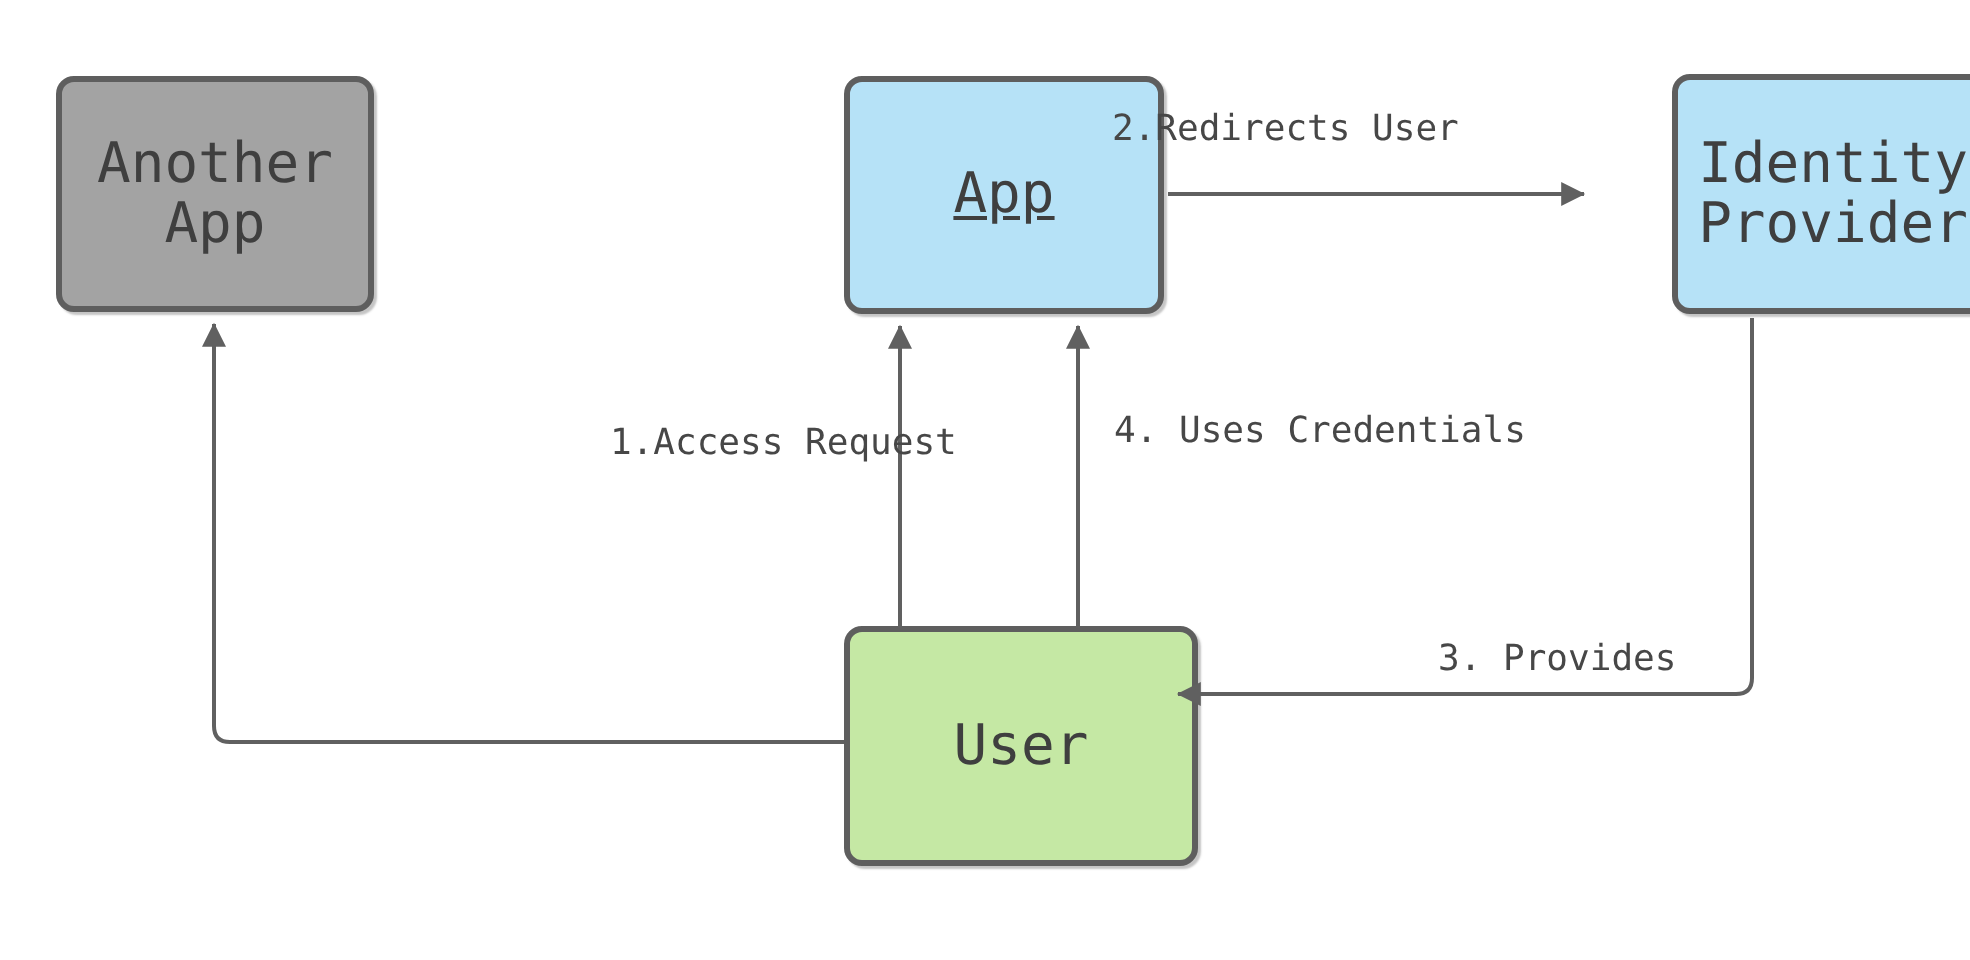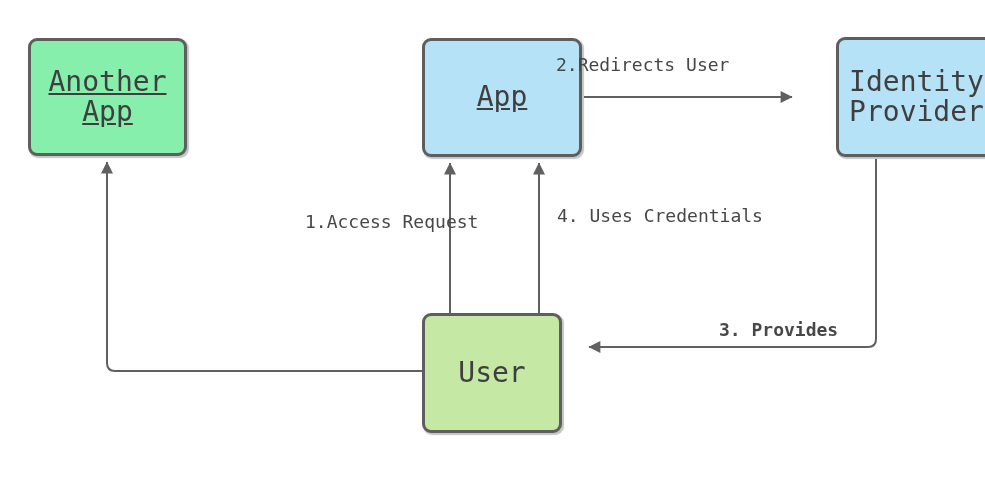--- a/index.html
+++ b/index.html
@@ -22,47 +22,47 @@
     font-size: 28px;
     line-height: 1.08;
     color: #3f3f3f;
     box-shadow: 1.5px 1.5px 1px rgba(90,90,90,0.35);
     background: #b6e2f7;
   }
   .node.green { background: #c5e8a4; }
   #node-another-app       { left: 28px;  top: 38px;  width: 159px; height: 118px; }
   #node-app               { left: 422px; top: 38px;  width: 160px; height: 119px; text-decoration: underline; }
   #node-identity-provider { left: 836px; top: 37px;  width: 161px; height: 120px; }
-  #node-user              { left: 422px; top: 313px; width: 140px; height: 120px; }
+  #node-user              { left: 422px; top: 313px; width: 177px; height: 120px; }
   .node-label { padding: 0 4px; }
   #connector-svg {
     position: absolute; left: 0; top: 0;
     width: 985px; height: 480px;
     pointer-events: none;
   }
   .edge-label {
     position: absolute;
     font-size: 18px;
     line-height: 1.06;
     color: #474747;
     white-space: pre;
   }
   #label-access-request      { left: 257px; top: 212px; margin-left: 48px; }
   #label-redirects-user      { left: 556px; top: 55px;  }
   #label-provides-credentials{ left: 719px; top: 282px; line-height: 19px; }
   #label-uses-credentials    { left: 557px; top: 206px; }
   #label-reuses-credentials  { left: 134px; top: 333px; }
-  .edge-label span { display: block; font-weight: bold; }
+  .edge-label span { display: block; }
 </style>
 </head>
 <body>
 
 <div id="canvas">
 
-  <div class="node" id="node-another-app" style="background: #86efac; text-decoration: underline;">
+  <div class="node" id="node-another-app" style="background: #a3a3a3;">
     <span class="node-label">Another App</span>
   </div>
 
   <div class="node" id="node-app" style="background: rgb(182, 226, 247);">
     <span class="node-label">App</span>
   </div>
 
   <div class="node" id="node-identity-provider" style="background: rgb(182, 226, 247);">
     <span class="node-label">Identity Provider</span>
   </div>

